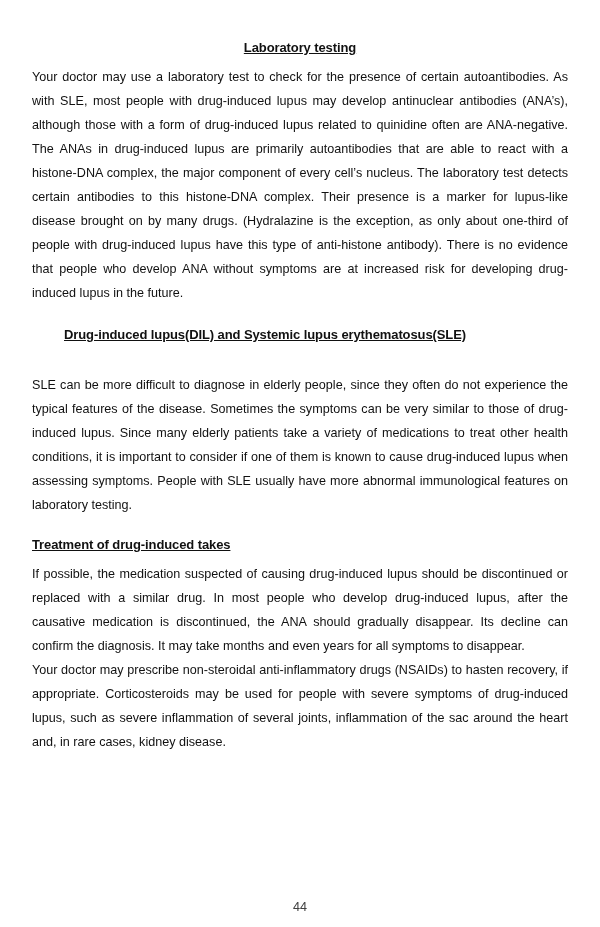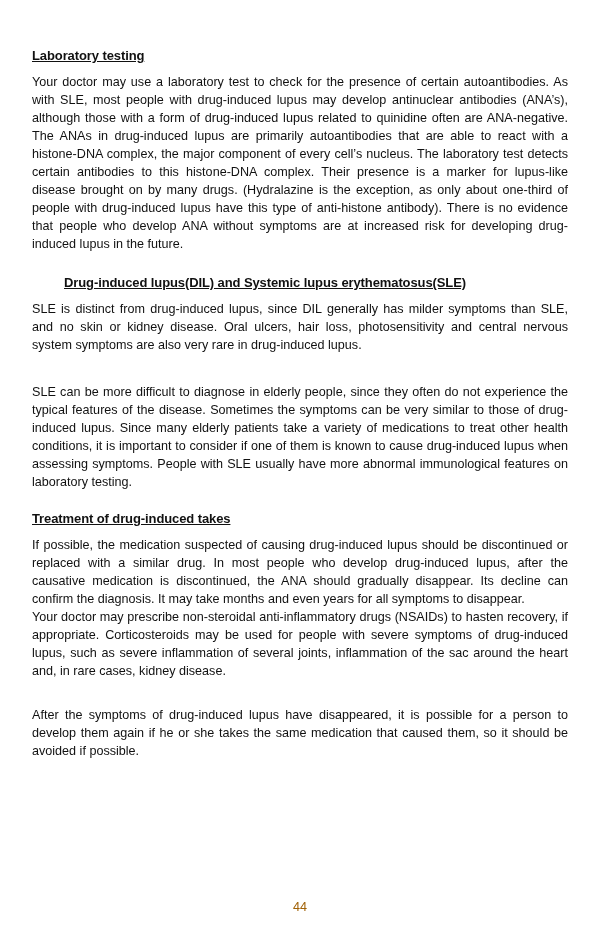--- a/index.html
+++ b/index.html
@@ -24,58 +24,56 @@
     .heading {
       font-size: 13px;
       font-weight: bold;
       text-decoration: underline;
       margin: 0 0 8px 0;
       line-height: 18px;
       letter-spacing: -0.1px;
     }
     .para {
       font-size: 12.6px;
-      line-height: 18px;
+      line-height: 24px;
       text-align: justify;
       margin: 0;
     }
-    .s1-heading { margin-top: 16px; }
+    .s1-heading { margin-top: 8px; text-align: center; }
     .s2-heading { margin-top: 21px; margin-left: 32px; }
     .s2-p2 { margin-top: 29px; }
     .s3-heading { margin-top: 19px; }
     .s3-p2 { }
     .s3-p3 { margin-top: 26px; }
     .page-number {
       position: absolute;
       left: 0;
       width: 600px;
       top: 900px;
       text-align: center;
       font-size: 12.6px;
-      color: #a16207;
+      color: #404040;
     }
   </style>
 </head>
 <body>
 
 <div class="page">
 
   <section>
     <h2 class="heading s1-heading">Laboratory testing</h2>
     <p class="para">Your doctor may use a laboratory test to check for the presence of certain autoantibodies.  As with SLE, most people with drug-induced lupus may develop antinuclear antibodies (ANA’s), although those with a form of drug-induced lupus related to quinidine often are ANA-negative.  The ANAs in drug-induced lupus are primarily autoantibodies that are able to react with a histone-DNA complex, the major component of every cell’s nucleus.  The laboratory test detects certain antibodies to this histone-DNA complex. Their presence is a marker for lupus-like disease brought on by many drugs.  (Hydralazine is the exception, as only about one-third of people with drug-induced lupus have this type of anti-histone antibody).  There is no evidence that people who develop ANA without symptoms are at increased risk for developing drug-induced lupus in the future.</p>
   </section>
 
   <section>
     <h2 class="heading s2-heading">Drug-induced lupus(DIL) and Systemic lupus erythematosus(SLE)</h2>
-    <p class="para">SLE is distinct from drug-induced lupus, since DIL generally has milder symptoms than SLE, and no skin or kidney disease. Oral ulcers, hair loss, photosensitivity and central nervous system symptoms are also very rare in drug-induced lupus.</p>
     <p class="para s2-p2">SLE can be more difficult to diagnose in elderly people, since they often do not experience the typical features of the disease.  Sometimes the symptoms can be very similar to those of drug-induced lupus.  Since many elderly patients take a variety of medications to treat other health conditions, it is important to consider if one of them is known to cause drug-induced lupus when assessing symptoms. People with SLE usually have more abnormal immunological features on laboratory testing.</p>
   </section>
 
   <section>
     <h2 class="heading s3-heading">Treatment of drug-induced takes</h2>
     <p class="para">If possible, the medication suspected of causing drug-induced lupus should be discontinued or replaced with a similar drug. In most people who develop drug-induced lupus, after the causative medication is discontinued, the ANA should gradually disappear.  Its decline can confirm the diagnosis. It may take months and even years for all symptoms to disappear.</p>
     <p class="para s3-p2">Your doctor may prescribe non-steroidal anti-inflammatory drugs (NSAIDs) to hasten recovery, if appropriate.  Corticosteroids may be used for people with severe symptoms of drug-induced lupus, such as severe inflammation  of several joints, inflammation of the sac around the heart and, in rare cases, kidney  disease.</p>
-    <p class="para s3-p3">After the symptoms of drug-induced lupus have disappeared, it is possible for a person to develop them again if he or she takes the same medication that caused them, so it should be avoided if possible.</p>
   </section>
 
 </div>
 
 <div class="page-number">44</div>
 
 </body></html>

